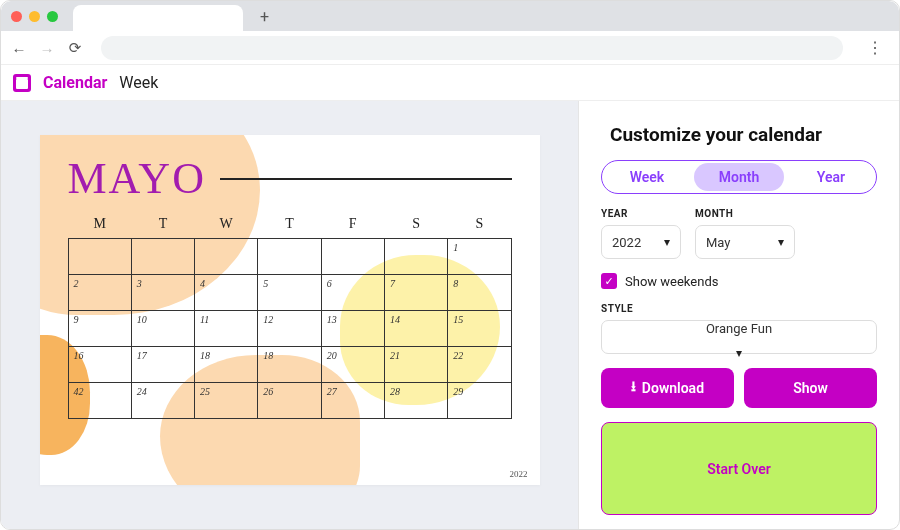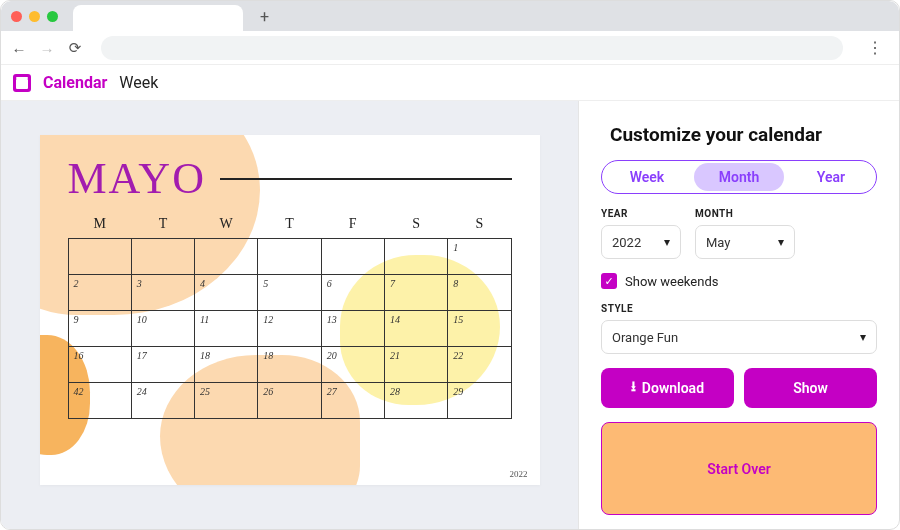--- a/index.html
+++ b/index.html
@@ -51,31 +51,31 @@
   
   .panel-title { font-size: 19px; font-weight: 700; color: #111; margin-left: 9px; }
   .seg { display: flex; border: 1.5px solid #8a3ffc; border-radius: 999px; overflow: hidden; height: 34px; }
   .seg-item { flex: 1; display: flex; align-items: center; justify-content: center; font-size: 14px; font-weight: 600; color: #8a3ffc; cursor: pointer; }
   .seg-item.active { background: #d9c7ff; border-radius: 999px; margin: 2px; }
 
   .row { display: flex; gap: 14px; }
   .field { display: flex; flex-direction: column; gap: 6px; }
   .field-label { font-size: 10px; font-weight: 700; letter-spacing: 0.5px; color: #222; }
   .select { border: 1px solid #ddd; border-radius: 7px; height: 34px; display: flex; align-items: center; justify-content: space-between; padding: 0 10px; font-size: 13px; color: #333; min-width: 80px; cursor: pointer; gap: 10px; }
-  .select.full { width: 100%; }
+  .select.full { width: 100%; flex-direction: column; }
   .chev { font-size: 12px; color: #222; }
 
   .check-row { display: flex; align-items: center; gap: 8px; }
   .checkbox { width: 16px; height: 16px; background: #c400c4; border-radius: 3px; display: flex; align-items: center; justify-content: center; color: #fff; font-size: 11px; }
   .check-label { font-size: 13px; color: #222; }
 
   .btn-row { display: flex; gap: 10px; }
   .btn { flex: 1; height: 40px; border-radius: 8px; display: flex; align-items: center; justify-content: center; font-size: 14px; font-weight: 600; cursor: pointer; gap: 6px; }
   .btn-primary { background: #c400c4; color: #fff; }
-  .btn-outline { background: #fdba74; color: #c400c4; border: 1.5px solid #c400c4; height: 38px; }
+  .btn-outline { background: #bef264; color: #c400c4; border: 1.5px solid #c400c4; height: 38px; }
   .dl-icon { font-size: 14px; }
 </style>
 </head>
 <body>
 
 <div class="browser-top">
   <div class="win-dot dot-red"></div>
   <div class="win-dot dot-yellow"></div>
   <div class="win-dot dot-green"></div>
   <div class="tab"></div>

